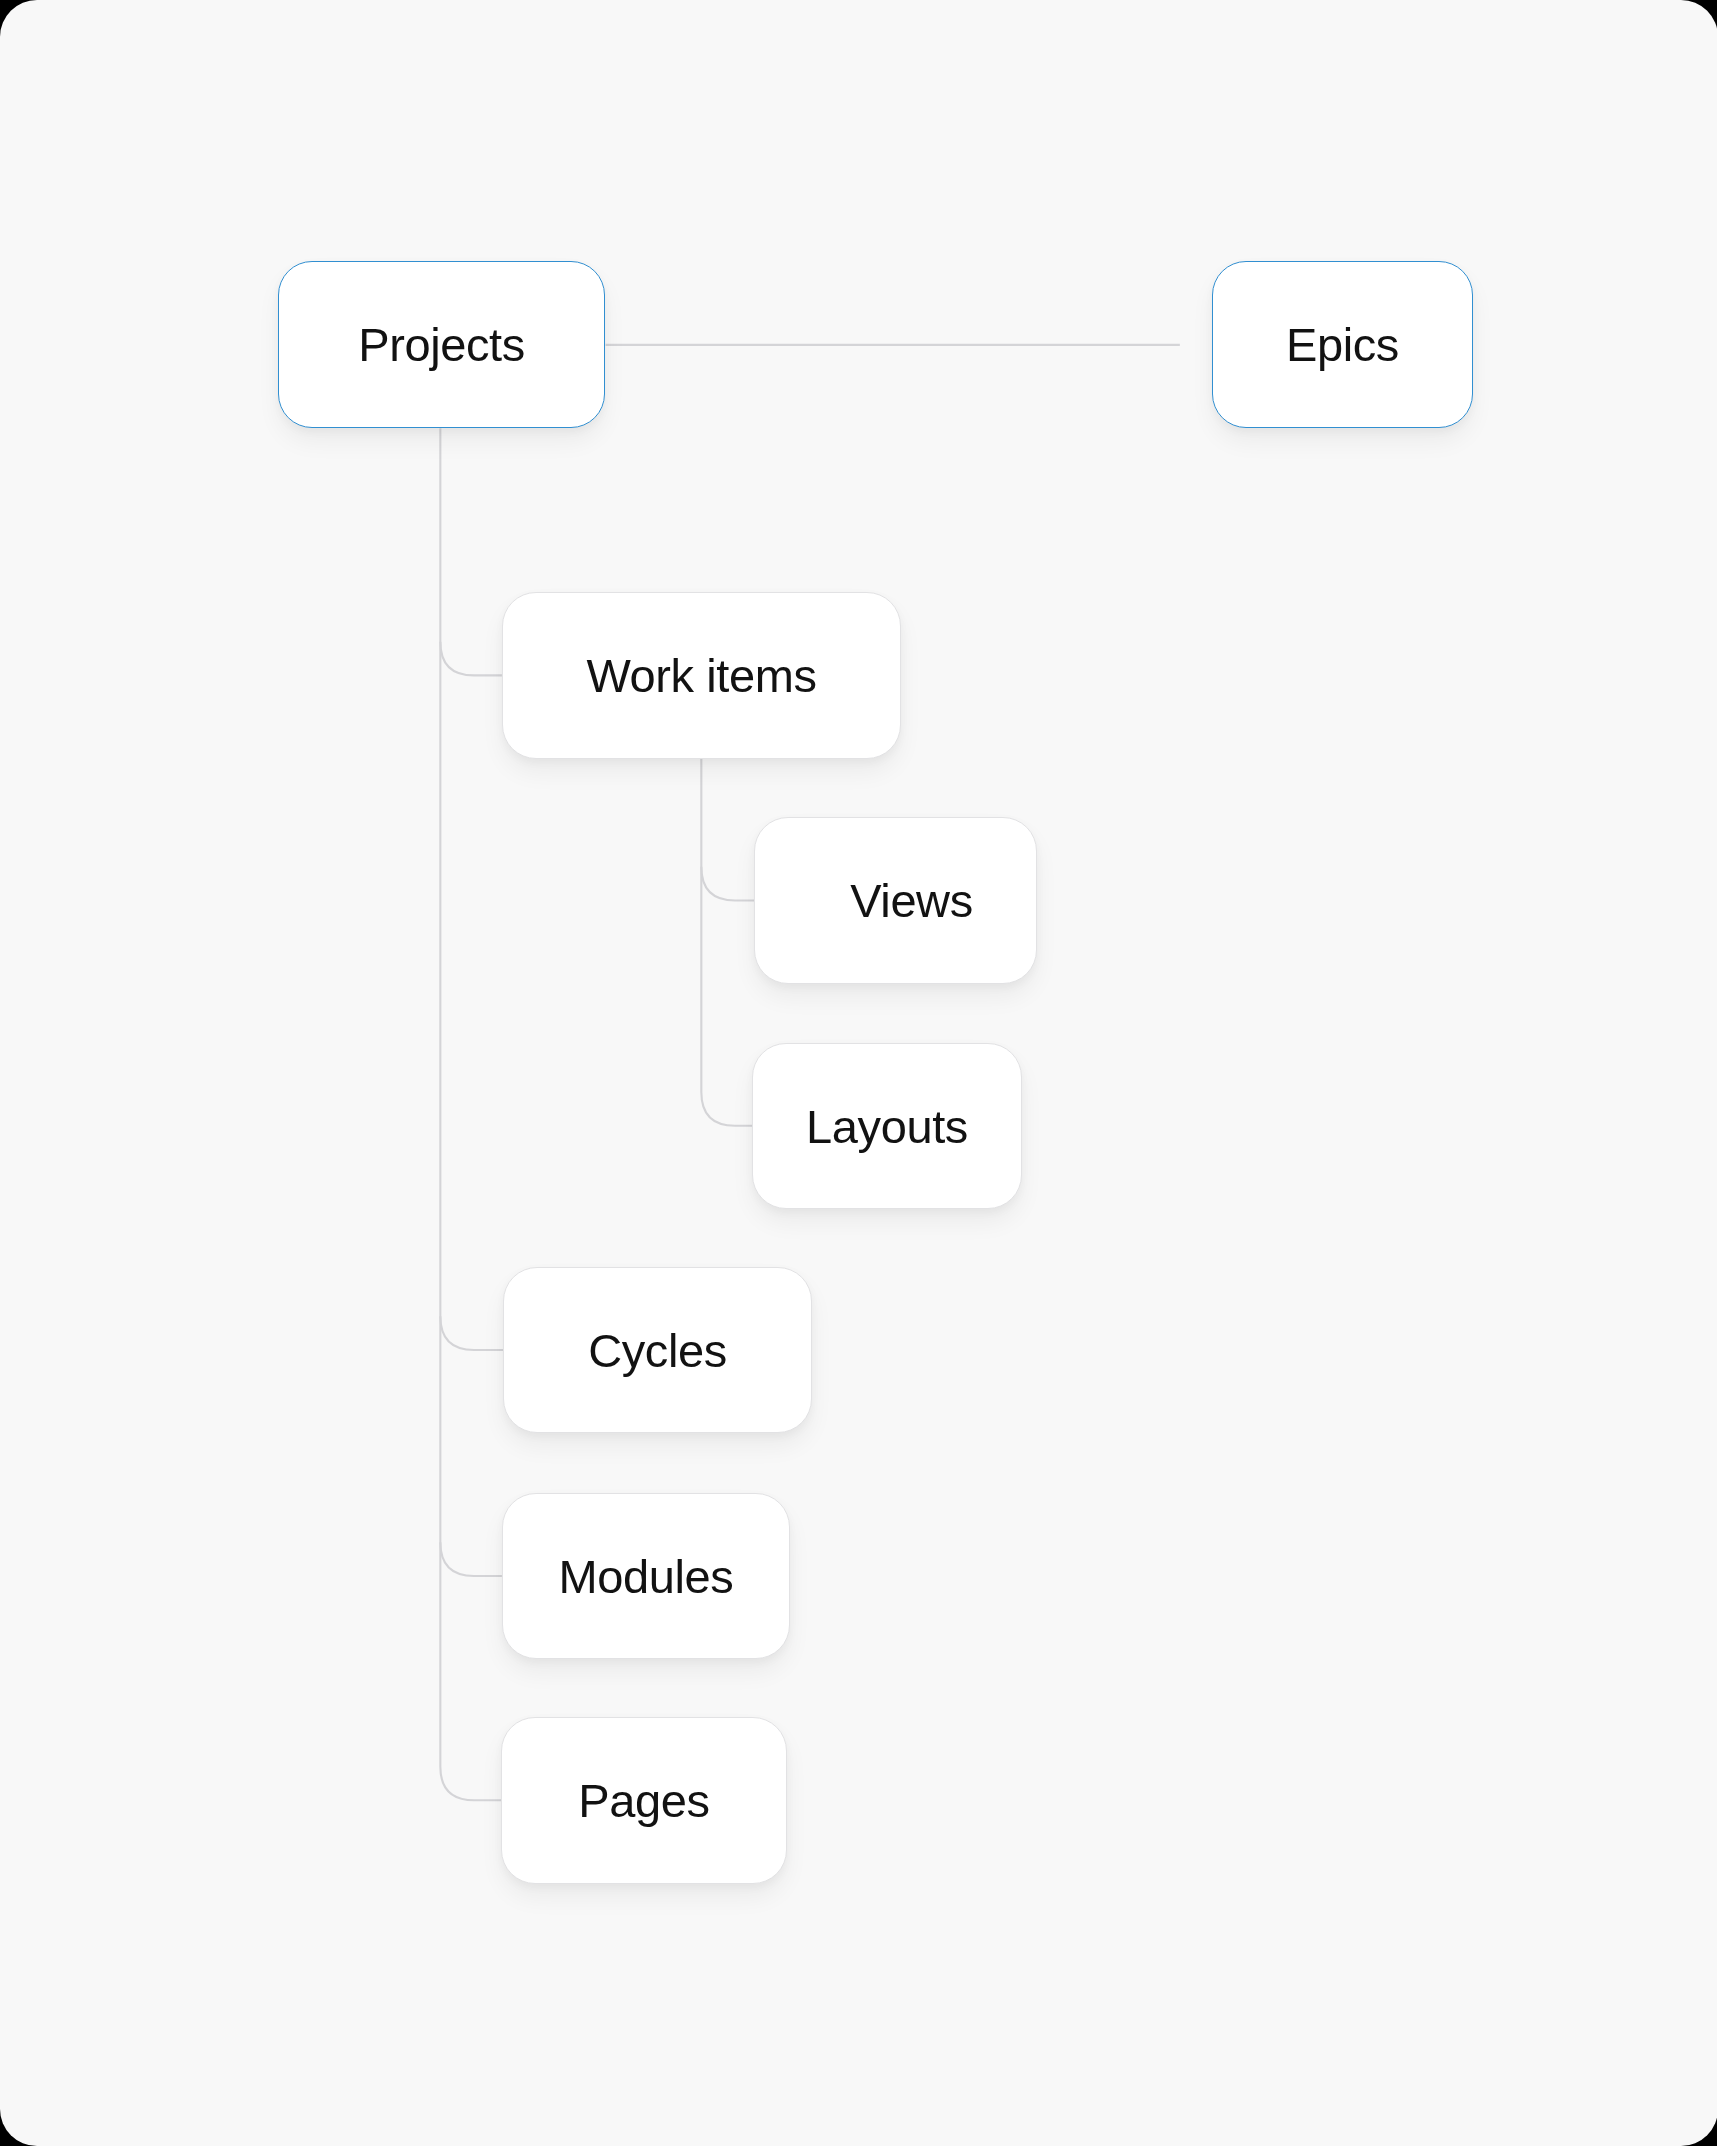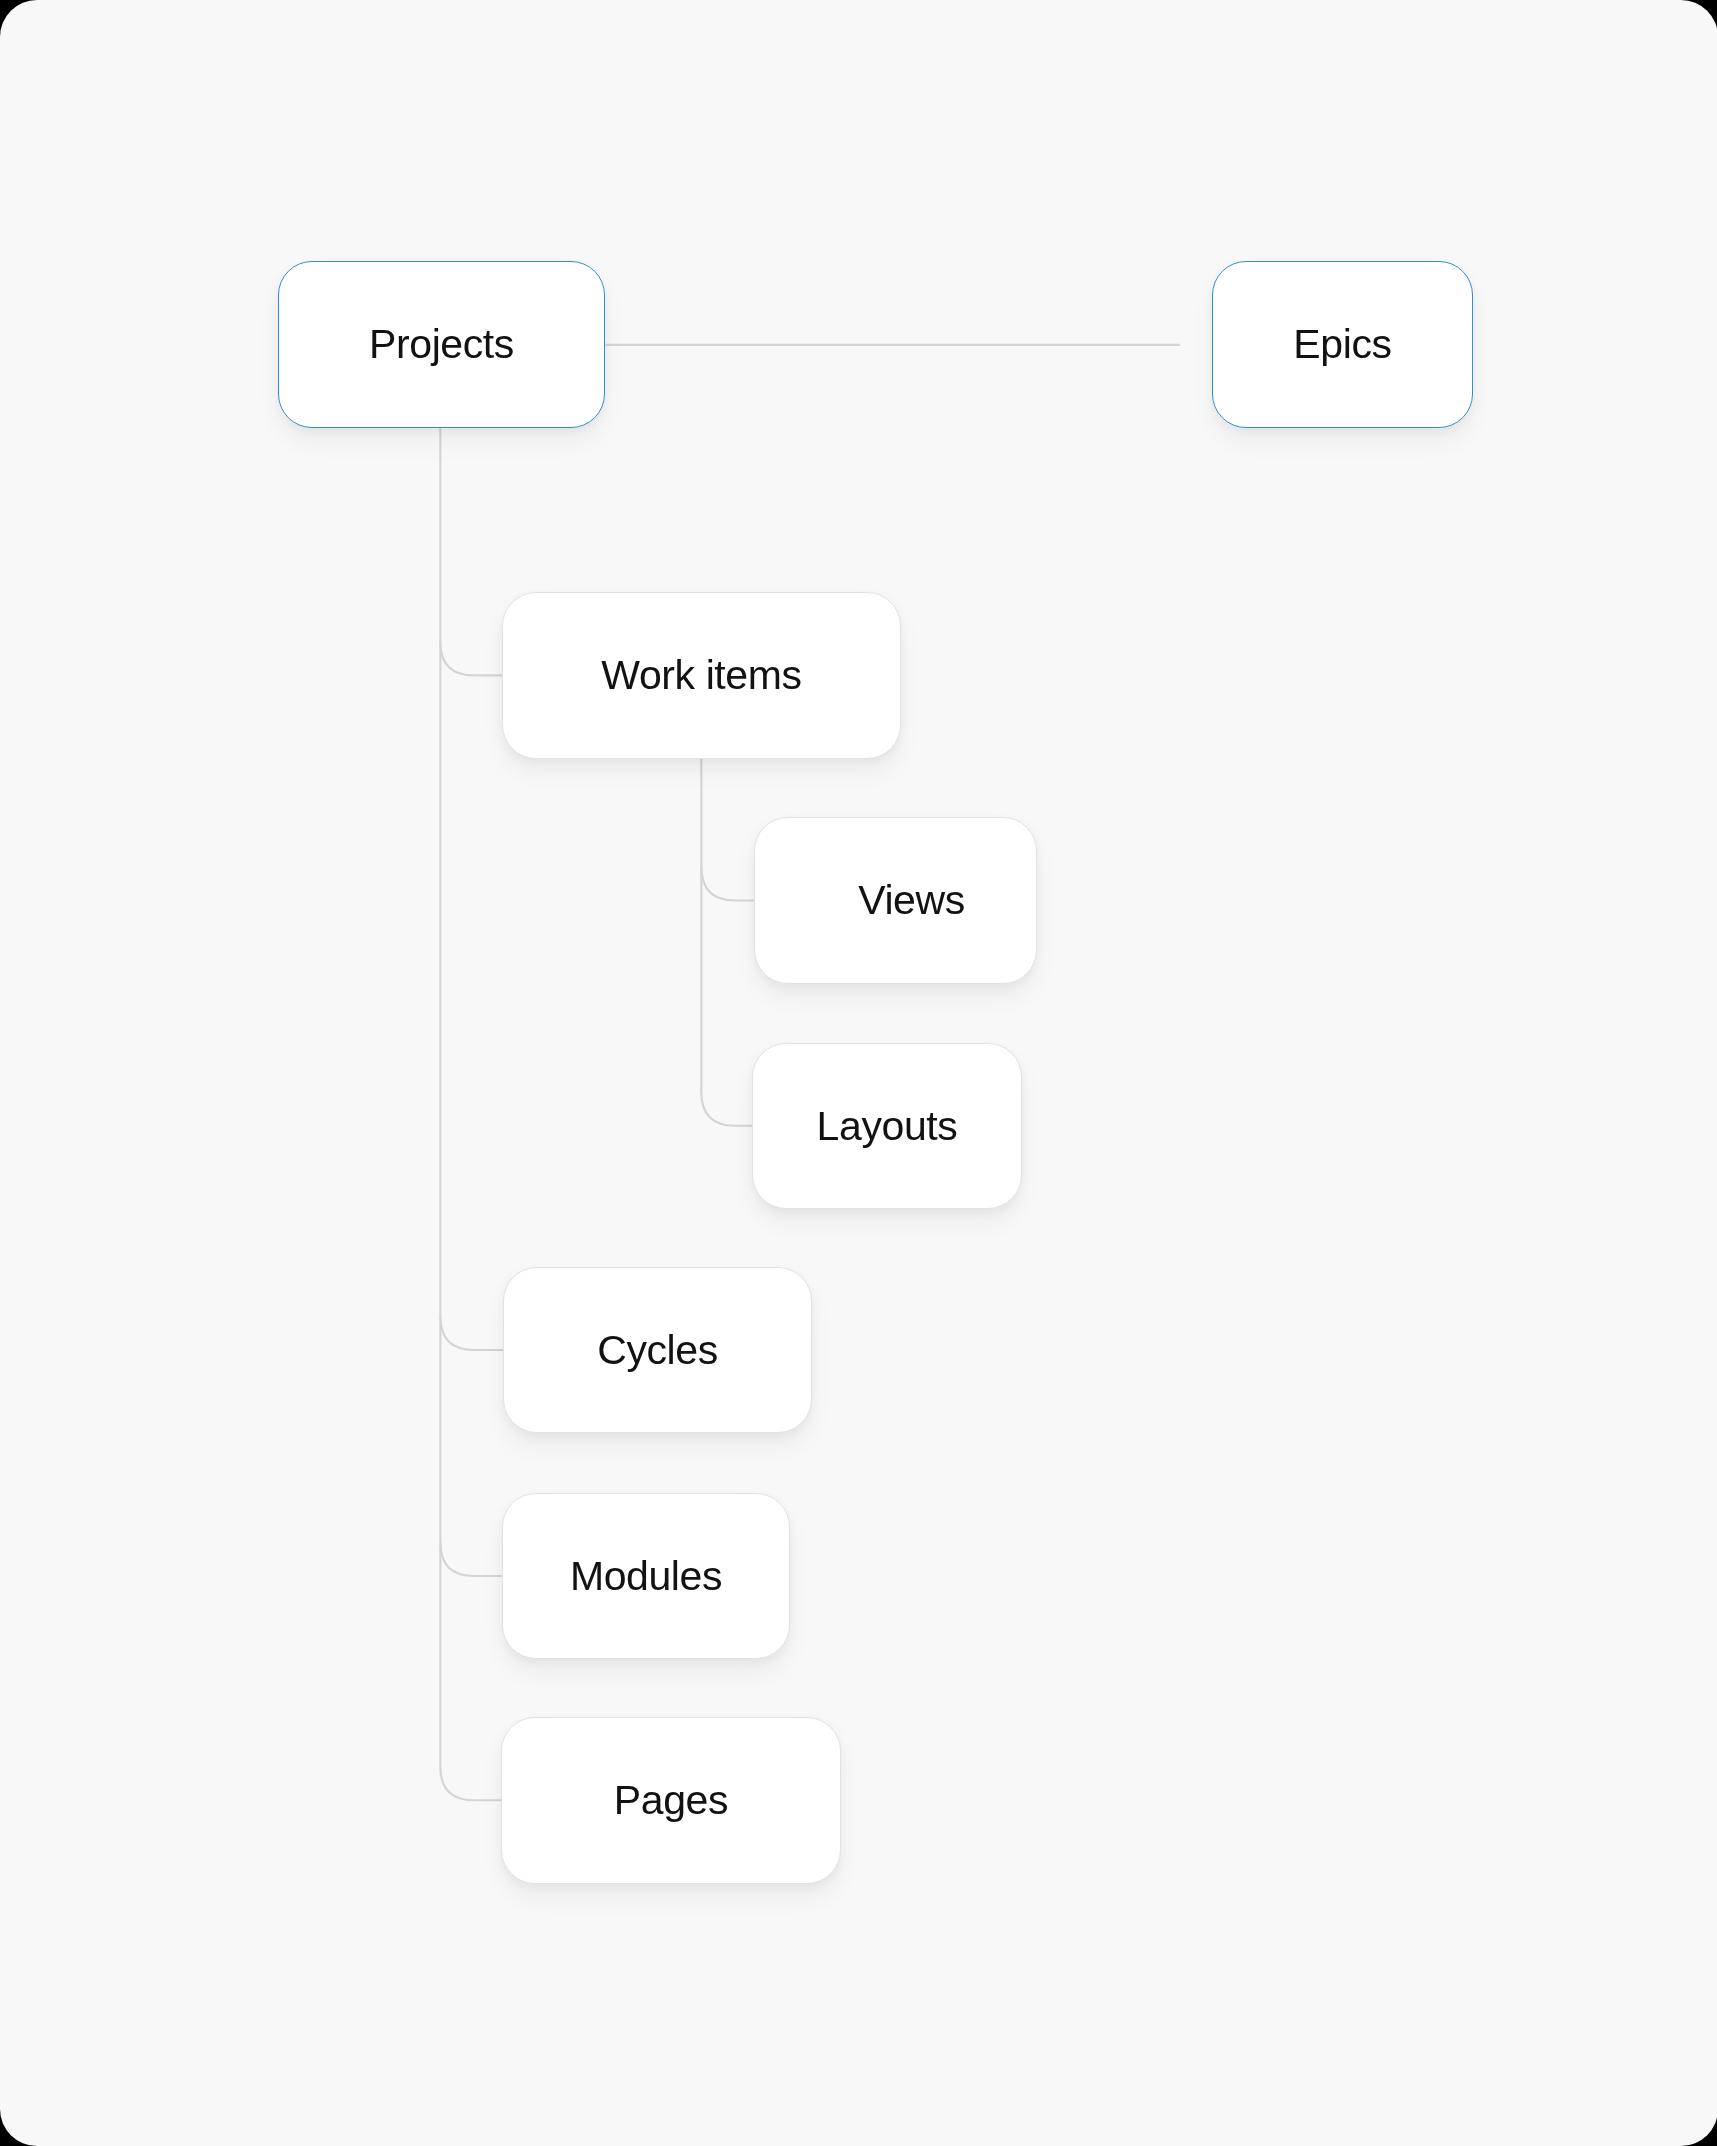--- a/index.html
+++ b/index.html
@@ -36,35 +36,35 @@
     justify-content: center;
     background: #FFFFFF;
     border: 1.7px solid #E2E2E4;
     border-radius: 34px;
     box-shadow: 0 13.5px 23.6px rgba(20, 20, 25, 0.05), 0 3.4px 8.4px rgba(20, 20, 25, 0.04);
   }
   .node.highlight {
     border-color: #318FD1;
   }
   .node .label {
-    font-size: 41px;
+    font-size: 47px;
     font-weight: 500;
     color: #121212;
     letter-spacing: -0.4px;
     white-space: nowrap;
   }
   
   #node-projects   { left: 278px;  top: 261px;  width: 327px; height: 167px; }
   #node-epics      { left: 1180px; top: 261px;  width: 261px; height: 167px; margin-left: 32px; }
   #node-work-items { left: 502px;  top: 592px;  width: 399px; height: 167px; }
   #node-views      { left: 754px;  top: 817px;  width: 283px; height: 167px; padding-left: 32px; }
   #node-layouts    { left: 752px;  top: 1043px; width: 270px; height: 166px; }
   #node-cycles     { left: 503px;  top: 1267px; width: 309px; height: 166px; }
   #node-modules    { left: 502px;  top: 1493px; width: 288px; height: 166px; }
-  #node-pages      { left: 501px;  top: 1717px; width: 340px; height: 167px; }
+  #node-pages      { left: 501px;  top: 1717px; width: 286px; height: 167px; }
 </style>
 </head>
 <body>
 
 <div class="canvas">
 
   <svg class="connectors" viewBox="0 0 2037 2545" xmlns="http://www.w3.org/2000/svg">
     <path d="M 718 409 H 1399"></path>
     <path d="M 522 508 V 2095 Q 522 2135 562 2135 H 594"></path>
     <path d="M 522 761 Q 522 801 562 801 H 595"></path>

